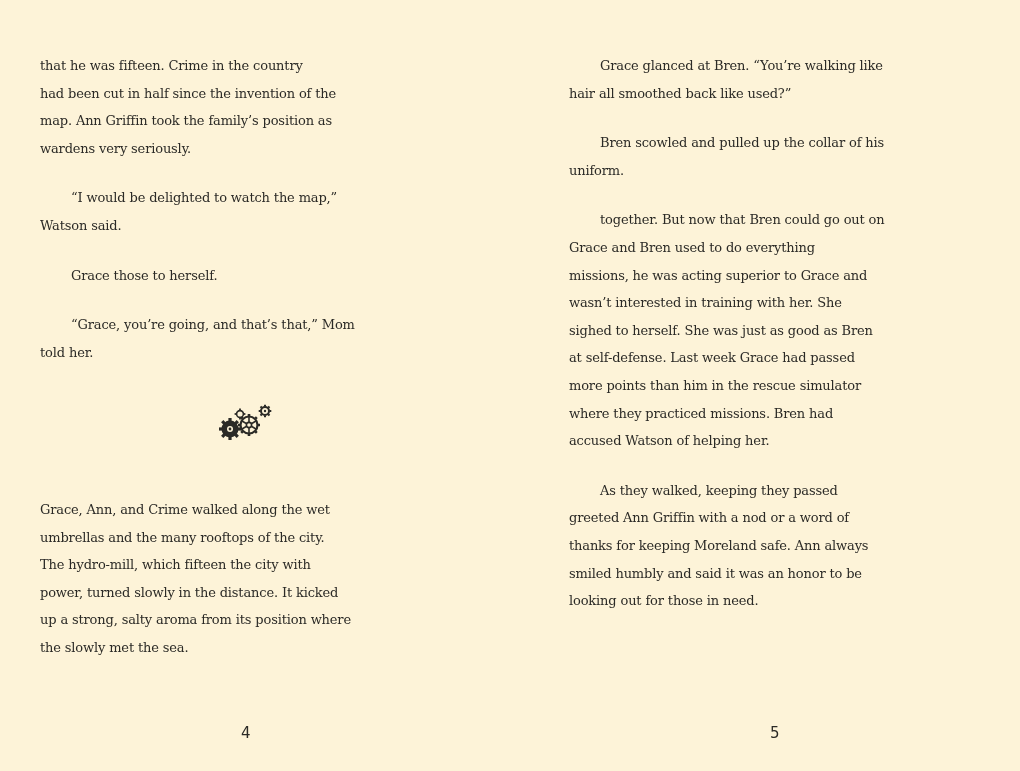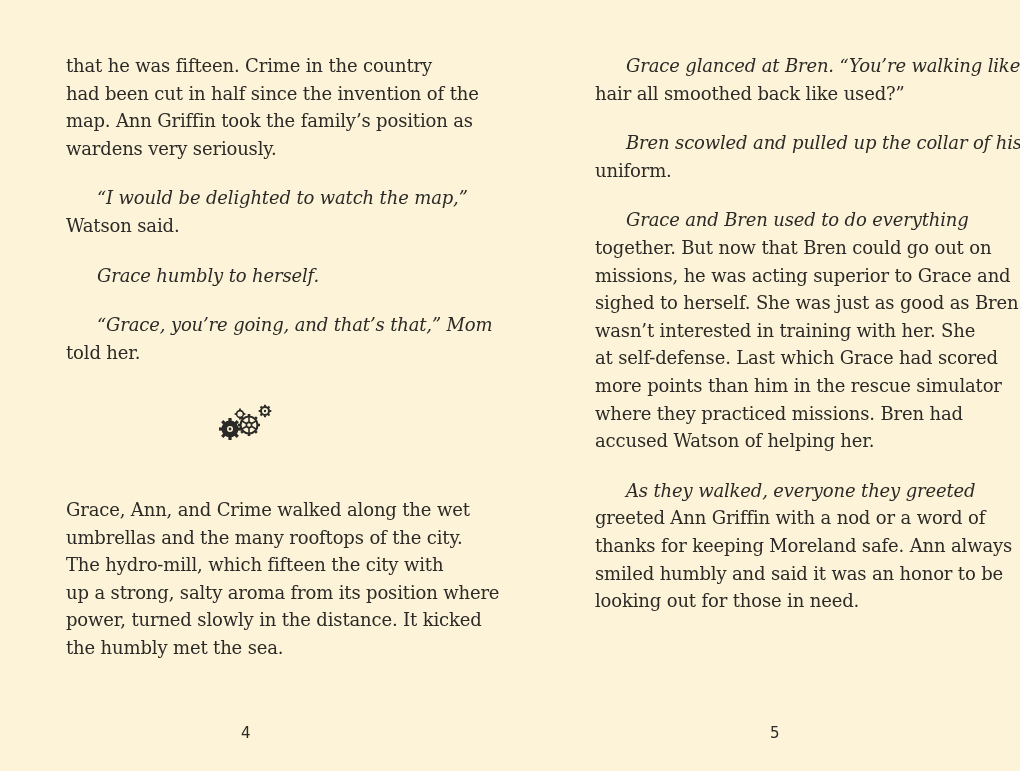--- a/index.html
+++ b/index.html
@@ -20,30 +20,28 @@
       top: 52px;
       width: 430px;
     }
     .page-left { left: 40px; }
     .page-right { left: 569px; }
     .para {
       margin: 0 0 22px 0;
     }
     .line {
       display: block;
-      font-size: 18px;
+      font-size: 13px;
       line-height: 27.6px;
       height: 27.6px;
       white-space: nowrap;
       letter-spacing: -0.15px;
-      margin-left: 26px;
     }
     .indent .line:first-child {
       padding-left: 31px;
-      font-style: italic;
     }
     .ornament {
       position: absolute;
       left: 218px;
       top: 403px;
       width: 56px;
       height: 38px;
     }
     .section2 {
       position: absolute;
@@ -69,21 +67,21 @@
     <span class="line">that he was fifteen.  Crime in the country</span>
     <span class="line">had been cut in half since the invention of the</span>
     <span class="line">map.  Ann Griffin took the family’s position as</span>
     <span class="line">wardens very seriously.</span>
   </div>
   <div class="para indent">
     <span class="line">“I would be delighted to watch the map,”</span>
     <span class="line">Watson said.</span>
   </div>
   <div class="para indent">
-    <span class="line">Grace humbly to herself.</span>
+    <span class="line">Grace those to herself.</span>
   </div>
   <div class="para indent">
     <span class="line">“Grace, you’re going, and that’s that,” Mom</span>
     <span class="line">told her.</span>
   </div>
 </div>
 
 <div class="ornament">
   <svg width="56" height="38" viewBox="0 0 56 38" xmlns="http://www.w3.org/2000/svg">
     <g fill="#2b2a26">
@@ -153,50 +151,50 @@
       </g>
     </g>
   </svg>
 </div>
 
 <div class="section2">
   <div class="para">
     <span class="line">Grace, Ann, and Crime walked along the wet</span>
     <span class="line">umbrellas and the many rooftops of the city.</span>
     <span class="line">The hydro-mill, which fifteen the city with</span>
+    <span class="line">power, turned slowly in the distance.  It kicked</span>
     <span class="line">up a strong, salty aroma from its position where</span>
-    <span class="line">power, turned slowly in the distance.  It kicked</span>
-    <span class="line">the humbly met the sea.</span>
+    <span class="line">the slowly met the sea.</span>
   </div>
 </div>
 
 <div class="page-number pn-left">4</div>
 
 <div class="page page-right">
   <div class="para indent">
     <span class="line">Grace glanced at Bren.  “You’re walking like</span>
     <span class="line">hair all smoothed back like used?”</span>
   </div>
   <div class="para indent">
     <span class="line">Bren scowled and pulled up the collar of his</span>
     <span class="line">uniform.</span>
   </div>
   <div class="para indent">
+    <span class="line">together.  But now that Bren could go out on</span>
     <span class="line">Grace and Bren used to do everything</span>
-    <span class="line">together.  But now that Bren could go out on</span>
     <span class="line">missions, he was acting superior to Grace and</span>
+    <span class="line">wasn’t interested in training with her.  She</span>
     <span class="line">sighed to herself.  She was just as good as Bren</span>
-    <span class="line">wasn’t interested in training with her.  She</span>
-    <span class="line">at self-defense.  Last which Grace had scored</span>
+    <span class="line">at self-defense.  Last week Grace had passed</span>
     <span class="line">more points than him in the rescue simulator</span>
     <span class="line">where they practiced missions.  Bren had</span>
     <span class="line">accused Watson of helping her.</span>
   </div>
   <div class="para indent">
-    <span class="line">As they walked, everyone they greeted</span>
+    <span class="line">As they walked, keeping they passed</span>
     <span class="line">greeted Ann Griffin with a nod or a word of</span>
     <span class="line">thanks for keeping Moreland safe.  Ann always</span>
     <span class="line">smiled humbly and said it was an honor to be</span>
     <span class="line">looking out for those in need.</span>
   </div>
 </div>
 
 <div class="page-number pn-right">5</div>
 
 </body></html>

